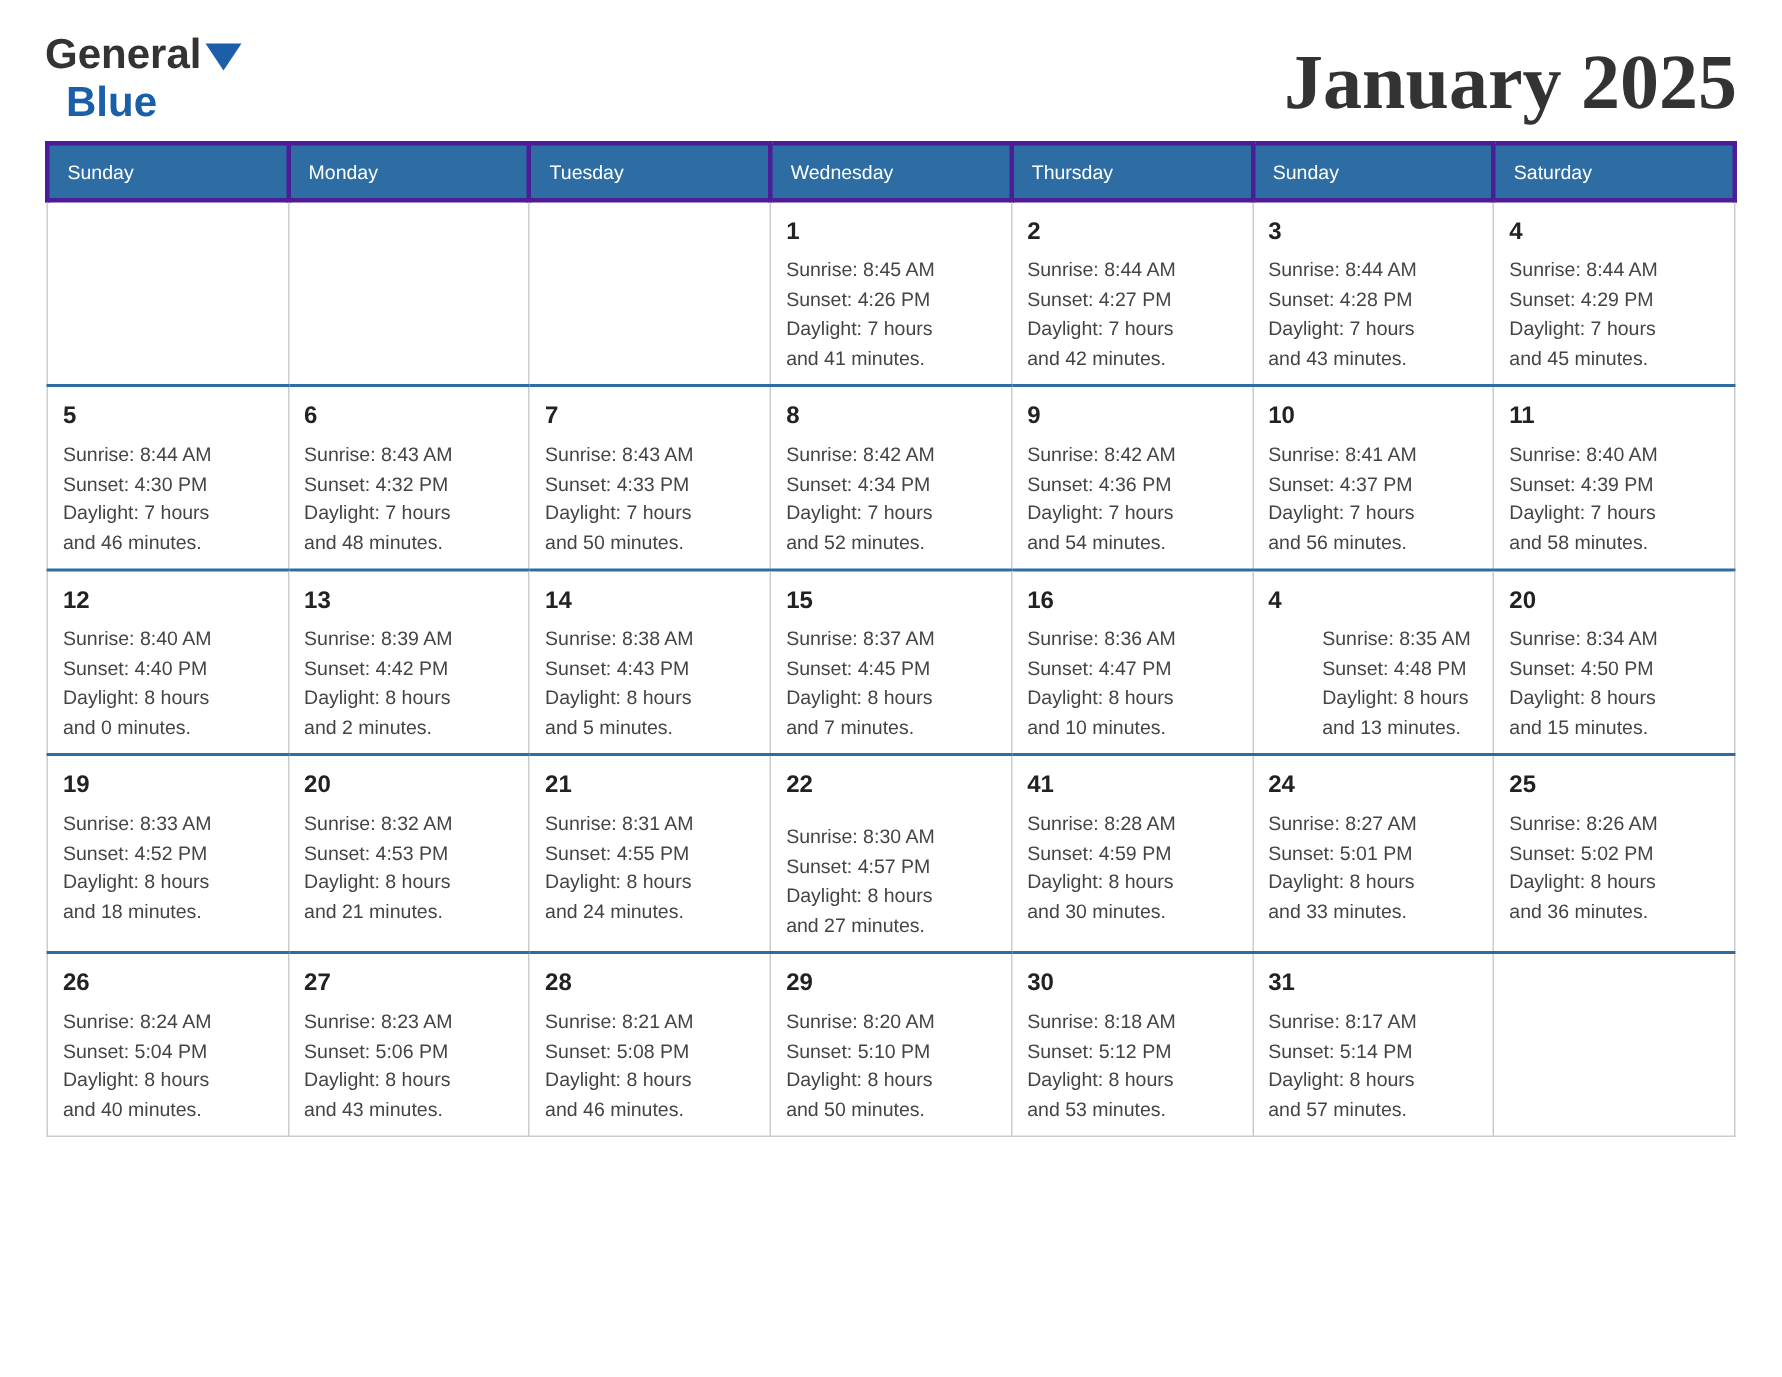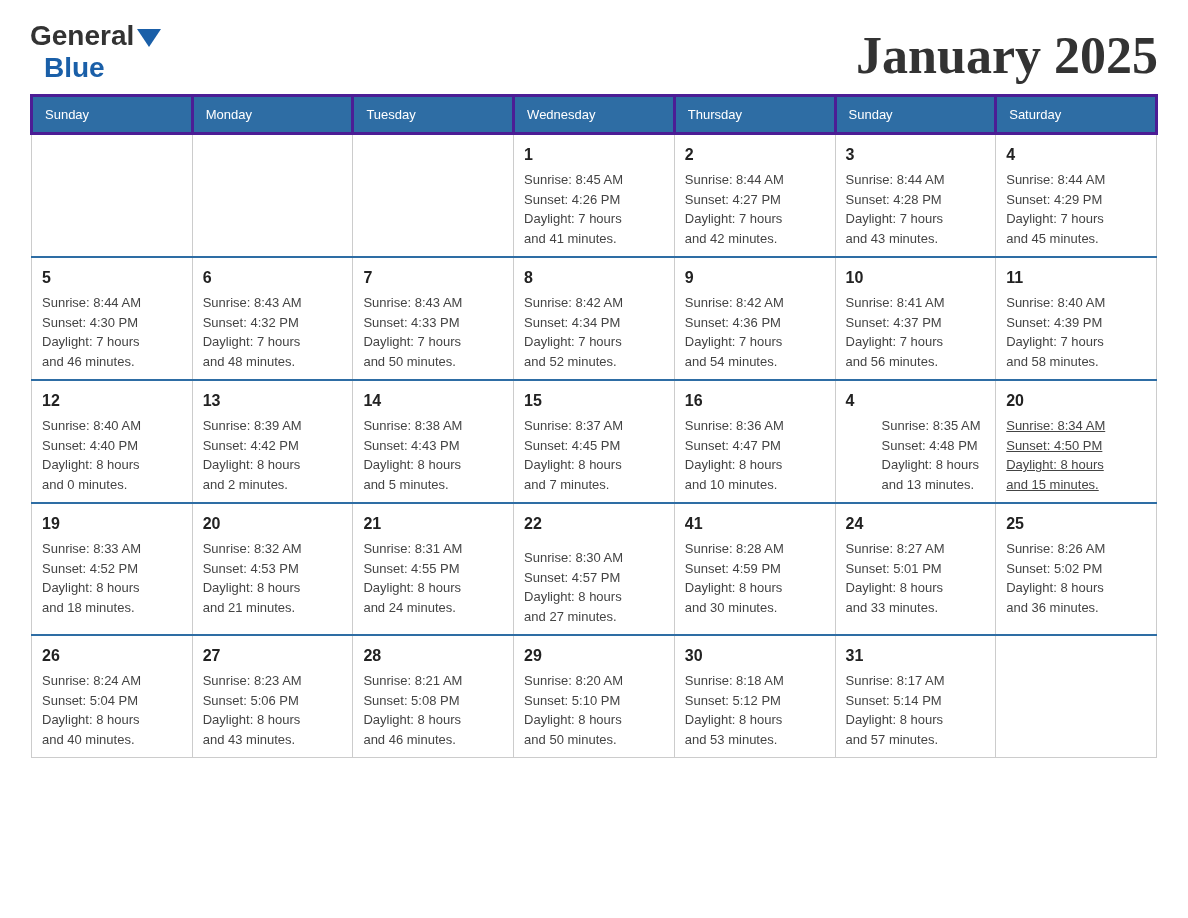--- a/index.html
+++ b/index.html
@@ -263,21 +263,21 @@
         </td>
         <td>
           <span class="day-num">4</span>
           <div class="day-info" style="white-space: pre-line; margin-left: 36px;">Sunrise: 8:35 AM
 Sunset: 4:48 PM
 Daylight: 8 hours
 and 13 minutes.</div>
         </td>
         <td>
           <span class="day-num">20</span>
-          <div class="day-info" style="white-space: pre-line; text-decoration: underline;">Sunrise: 8:34 AM
+          <div class="day-info" style="white-space: pre-line;">Sunrise: 8:34 AM
 Sunset: 4:50 PM
 Daylight: 8 hours
 and 15 minutes.</div>
         </td>
       </tr>
       <tr>
         <td>
           <span class="day-num">19</span>
           <div class="day-info" style="white-space: pre-line;">Sunrise: 8:33 AM
 Sunset: 4:52 PM

